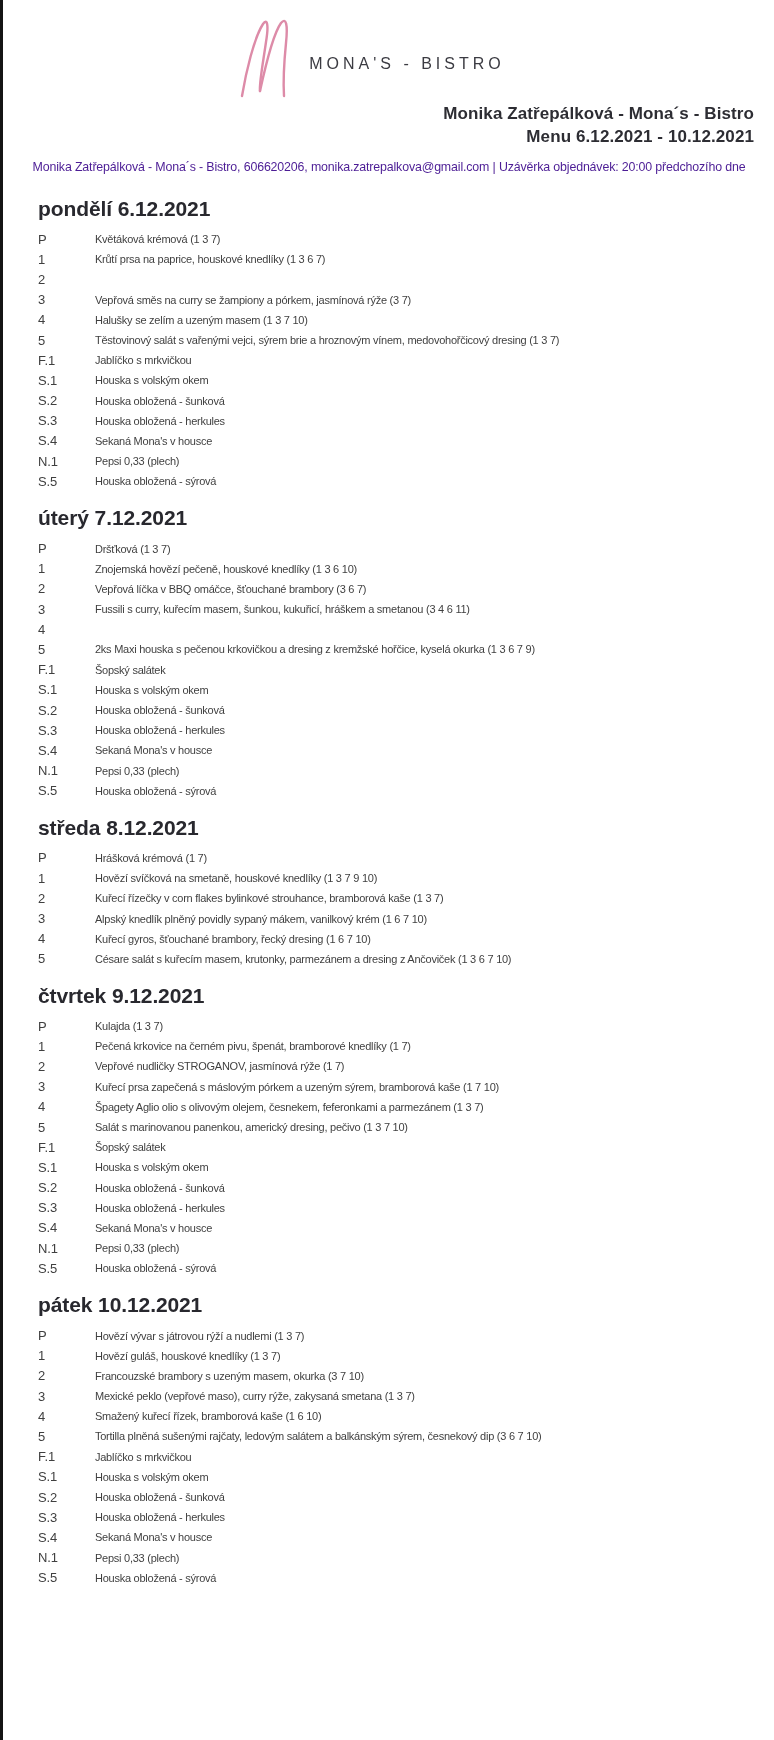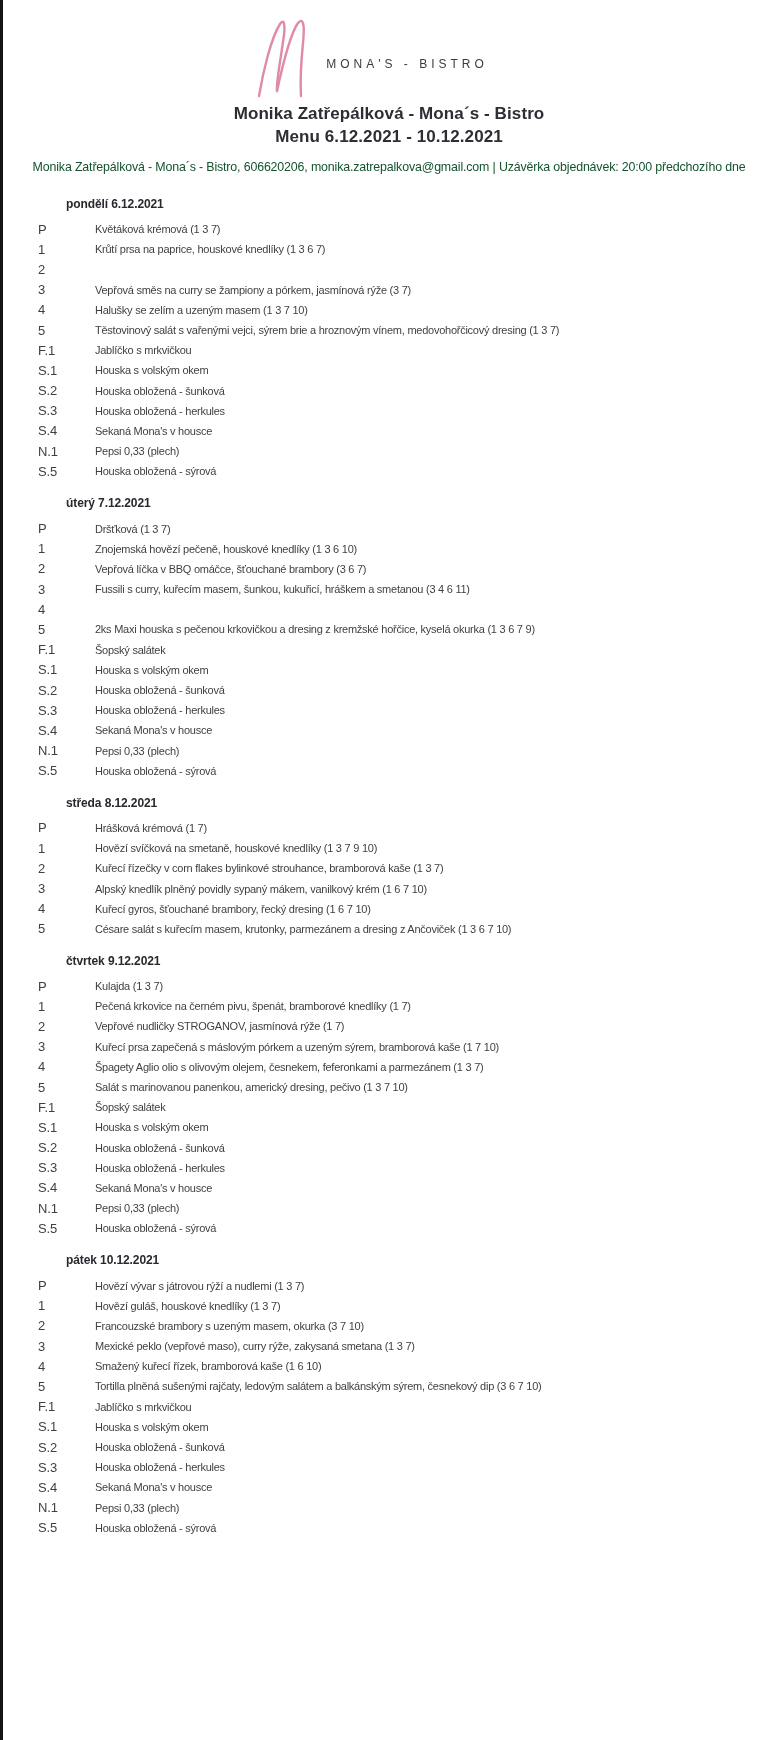--- a/index.html
+++ b/index.html
@@ -17,40 +17,40 @@
   .page { padding:14px 20px 0 24px; }
 
   
   .logo-row {
     display:flex; align-items:center; justify-content:center;
     gap:14px; height:86px; margin-bottom:2px;
     transform:translateX(-18px);
   }
   .logo-m svg { display:block; }
   .logo-text {
-    font-size:12px; letter-spacing:4px; color:#3b3b42;
+    font-size:16px; letter-spacing:4px; color:#3b3b42;
     font-weight:500; padding-top:14px;
   }
 
   
-  .title-block { text-align:center; color:#2d2d33; }
+  .title-block { text-align:right; color:#2d2d33; }
   .title-line { font-size:17px; font-weight:bold; line-height:23px; letter-spacing:0.1px; }
 
   
   .contact-line {
-    text-align:center; font-size:12.4px; color:#14532d;
+    text-align:center; font-size:12.4px; color:#4c1d95;
     margin-top:12px; white-space:nowrap; letter-spacing:-0.15px;
   }
 
   
   .menu { margin-top:23px; padding-left:14px; }
   .day { margin-bottom:15px; }
   .day-title {
-    font-size:12px; font-weight:bold; color:#28282e;
-    letter-spacing:-0.1px; margin-bottom:8px;margin-left:28px;
+    font-size:21px; font-weight:bold; color:#28282e;
+    letter-spacing:-0.1px; margin-bottom:8px;
   }
   .row { display:flex; height:20.2px; align-items:center; }
   .code { width:57px; flex:0 0 57px; font-size:13px; color:#3f3f3f; letter-spacing:-0.1px; }
   .label { font-size:11px; color:#3f3f3f; letter-spacing:-0.25px; white-space:nowrap; }
 </style>
 </head>
 <body>
 
 <div class="left-edge"></div>
 

